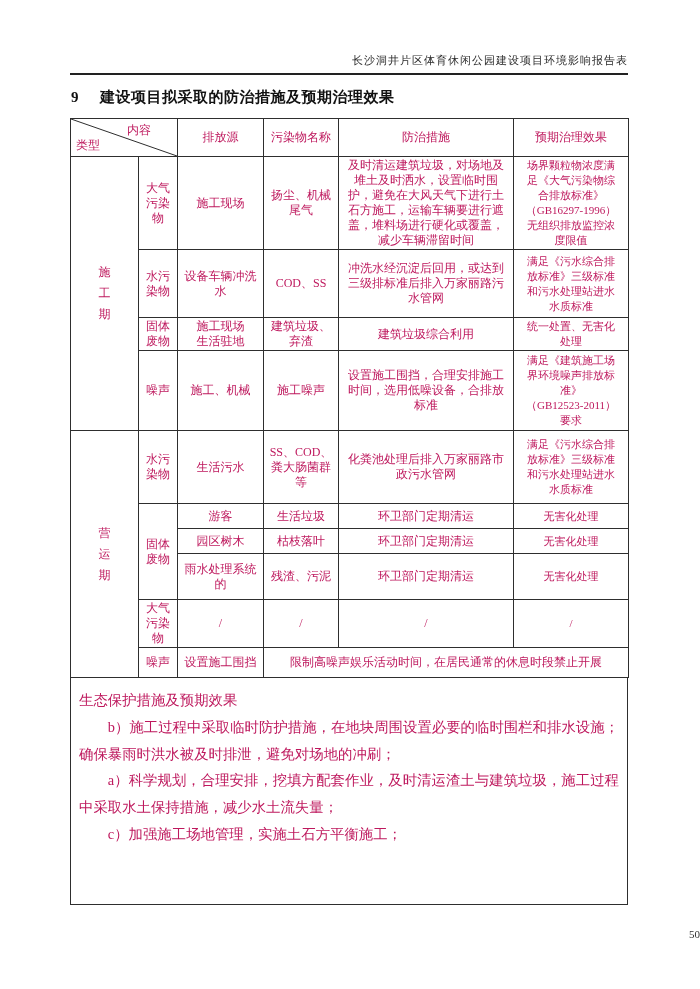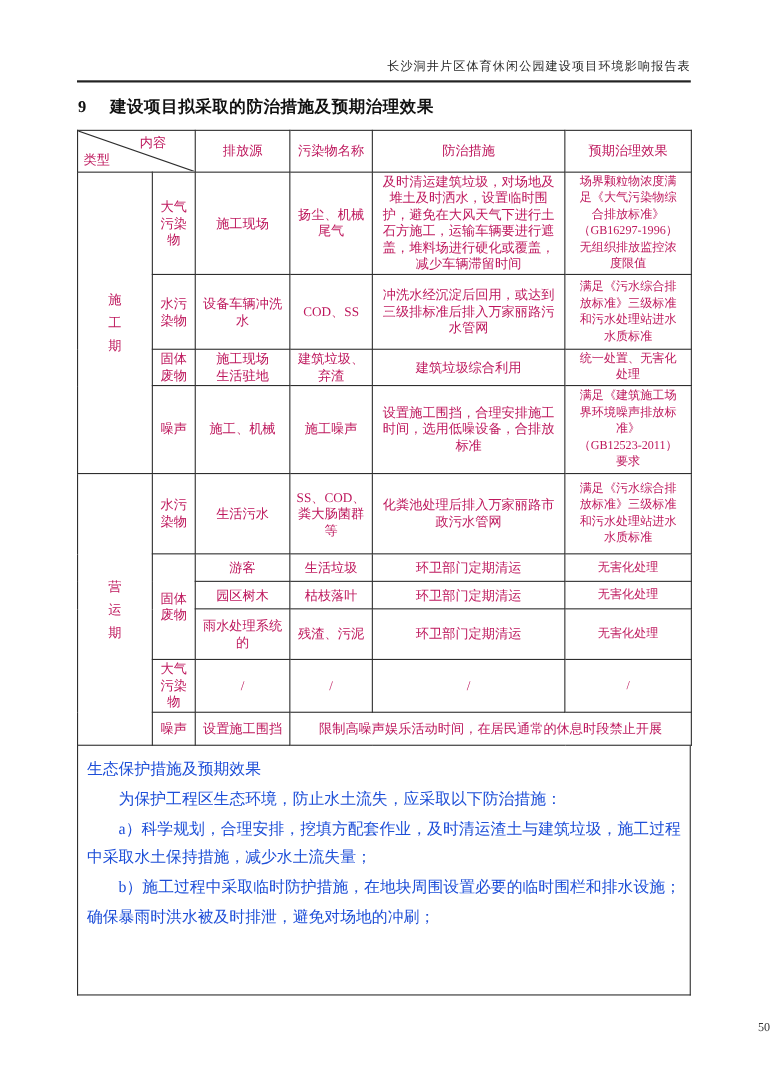--- a/index.html
+++ b/index.html
@@ -38,21 +38,21 @@
   td.c-meas{padding:1px 5px;line-height:15.5px;}
   td.c-eff{padding:0 4px;line-height:15.5px;white-space:pre-line;font-size:11px;}
   td.c-merged{padding:0 6px;}
   .eco-box{
     box-sizing:border-box;width:558px;height:227px;
     border:1px solid #2e2e2e;border-top:none;
     padding:9px 8px 0 8px;
   }
   .eco-box p{
     margin:0;font-size:14.4px;line-height:26.8px;
-    text-align:justify;color:#1d4ed8;
+    text-align:justify;color:#be185d;
   }
   .eco-box p.indent{text-indent:2em;}
   .page-num{
     position:absolute;top:928px;left:0;width:700px;
     text-align:right;font-size:11px;color:#333;
   }
 </style>
 </head>
 <body>
 
@@ -178,21 +178,21 @@
       <tr style="height:30px">
         <td class="c-cat">噪声</td>
         <td class="c-source">设置施工围挡</td>
         <td colspan="3" class="c-merged">限制高噪声娱乐活动时间，在居民通常的休息时段禁止开展</td>
       </tr>
     </tbody>
       </table>
 
     <div class="eco-box">
       <p>生态保护措施及预期效果</p>
-      <p class="indent">为保护工程区生态环境，防止水土流失，应采取以下防治措施：</p>
+      <p class="indent">b）施工过程中采取临时防护措施，在地块周围设置必要的临时围栏和排水设施；确保暴雨时洪水被及时排泄，避免对场地的冲刷；</p>
       <p class="indent">a）科学规划，合理安排，挖填方配套作业，及时清运渣土与建筑垃圾，施工过程中采取水土保持措施，减少水土流失量；</p>
-      <p class="indent">b）施工过程中采取临时防护措施，在地块周围设置必要的临时围栏和排水设施；确保暴雨时洪水被及时排泄，避免对场地的冲刷；</p>
+      <p class="indent">c）加强施工场地管理，实施土石方平衡施工；</p>
     </div>
 
   </div>
 
   <div class="page-num">50</div>
 </div>
 
 </body></html>

